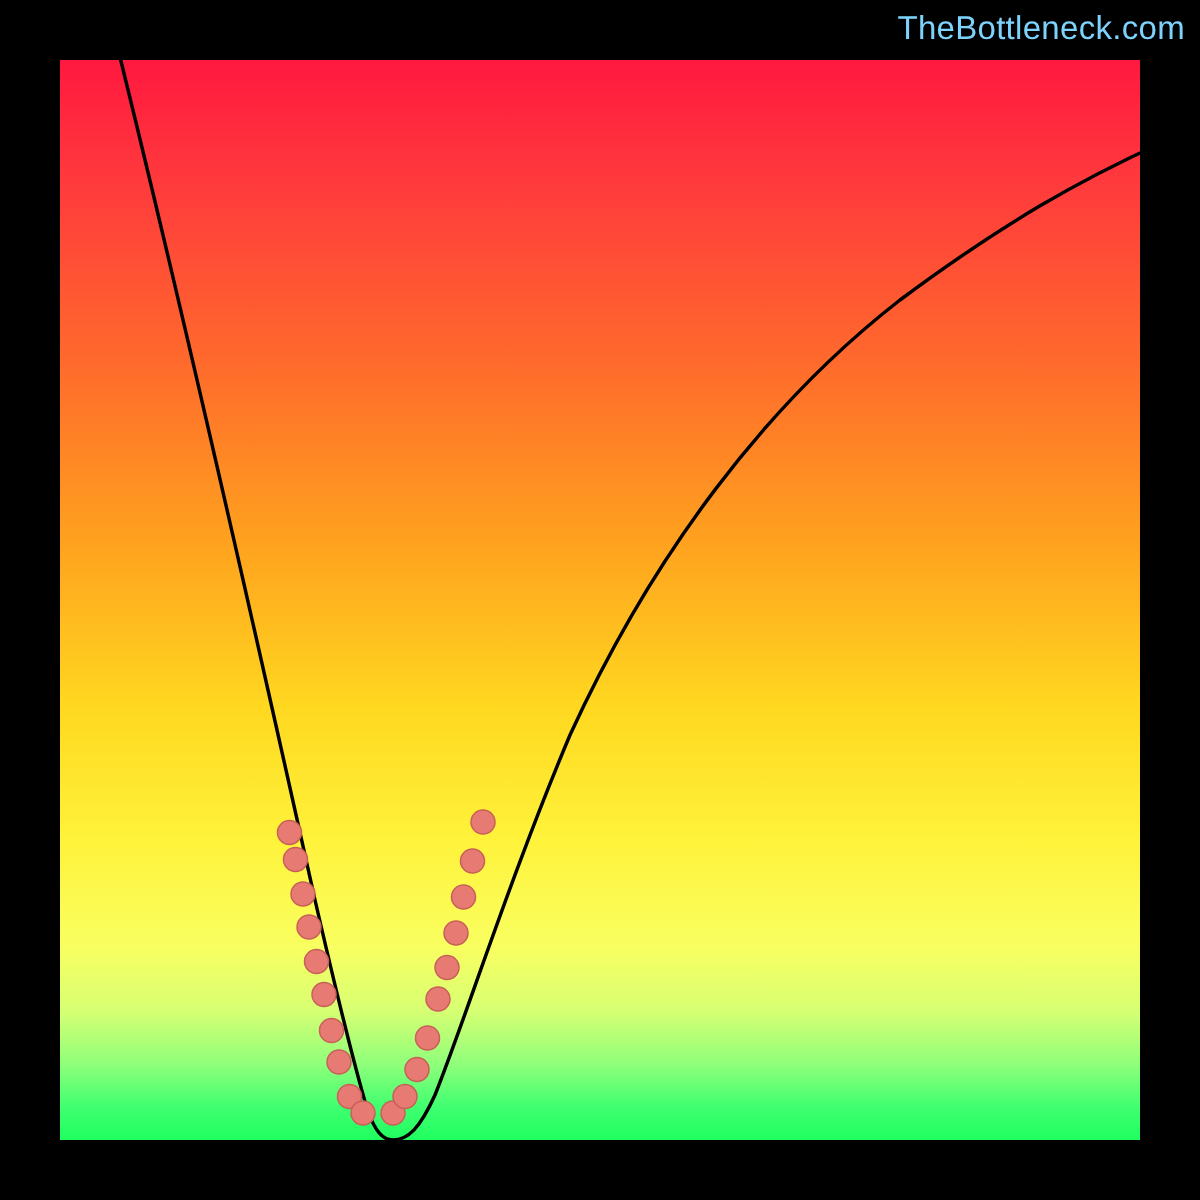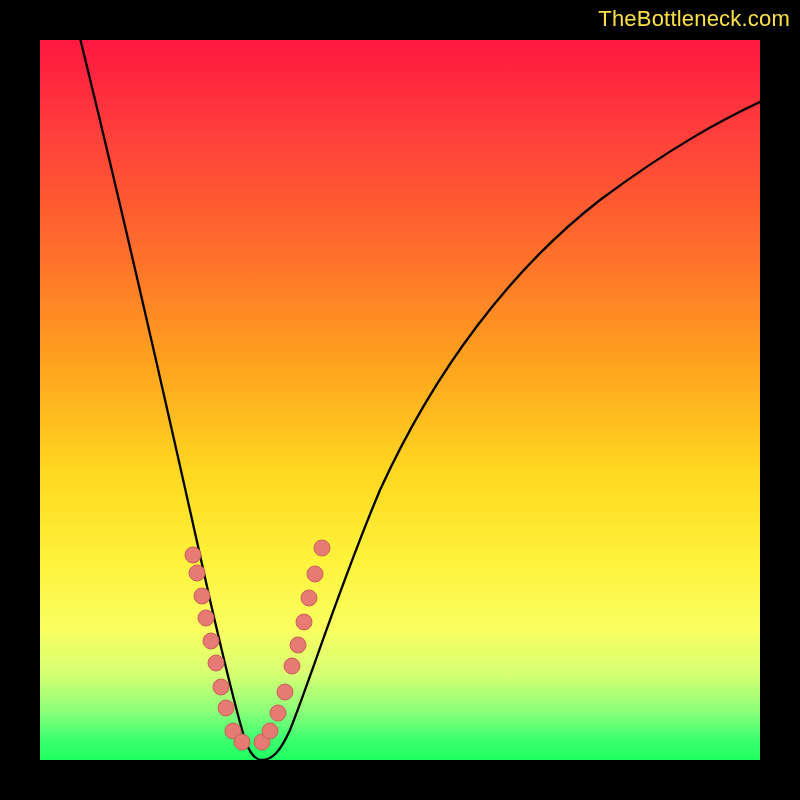--- a/index.html
+++ b/index.html
@@ -44,21 +44,21 @@
     left: 40px;
     top: 40px;
     width: 720px;
     height: 720px;
     overflow: visible;
   }
   .watermark {
     position: absolute;
     top: 6px;
     right: 10px;
-    color: #fde047;
+    color: #7dd3fc;
     font-size: 22px;
     letter-spacing: 0.2px;
   }
 </style>
 </head>
 <body>
 
 <div class="stage">
 
   <div class="plot-area"></div>

